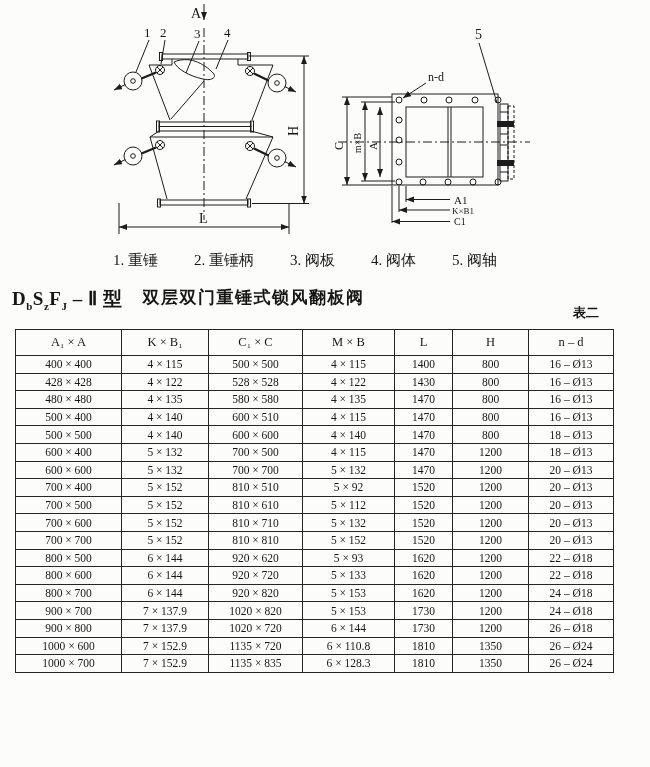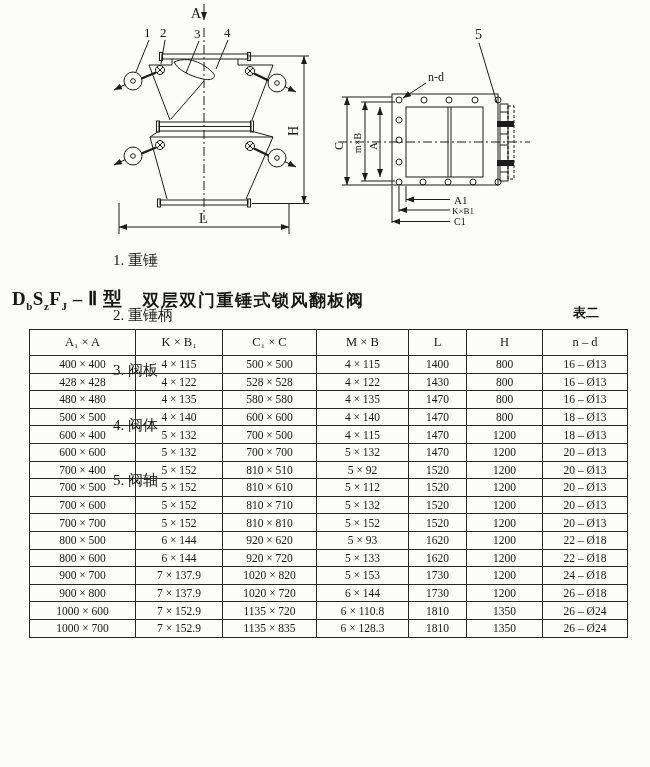--- a/index.html
+++ b/index.html
@@ -2,27 +2,27 @@
 <html><head>
 <meta charset="utf-8">
 <style>
   html,body{margin:0;padding:0;}
   .page{position:relative;width:650px;height:767px;background:#fcfcfa;color:#161616;
         font-family:"Liberation Serif",serif;overflow:hidden;}
   svg.drawings{position:absolute;top:0;left:0;}
   svg .ln{stroke:#1c1c1c;stroke-width:1;fill:none;}
   svg .thick{stroke:#1c1c1c;stroke-width:2.4;fill:none;}
   svg text{fill:#161616;stroke:none;font-family:"Liberation Serif",serif;}
-  .legend{position:absolute;top:251px;left:113px;display:flex;gap:36px;font-size:15px;white-space:nowrap;flex-direction:column;}
-  .title{position:absolute;top:286px;left:12px;display:flex;align-items:flex-end;font-weight:bold;}
+  .legend{position:absolute;top:251px;left:113px;display:flex;gap:36px;font-size:15px;white-space:nowrap;}
+  .title{position:absolute;top:286px;left:12px;display:flex;align-items:flex-start;font-weight:bold;}
   .model{font-size:19px;letter-spacing:.5px;}
   .model sub{font-size:11px;}
   .valve-name{margin-left:20px;font-size:17px;letter-spacing:1.5px;font-family:"Liberation Sans",sans-serif;}
   .table-tag{position:absolute;top:304px;left:560px;width:52px;font-size:13px;text-align:center;font-weight:bold;}
-  table.spec{position:absolute;top:329px;left:29px;width:598px;border-collapse:collapse;
+  table.spec{position:absolute;top:329px;left:15px;width:598px;border-collapse:collapse;
              table-layout:fixed;border:1.5px solid #151515;padding-left:29px;}
   table.spec th,table.spec td{border:1px solid #252525;text-align:center;padding:0;
              white-space:nowrap;overflow:hidden;}
   table.spec th{height:25px;font-size:12.5px;font-weight:normal;}
   table.spec td{height:16.6px;font-size:11.5px;}
   .note{position:absolute;top:746px;left:22px;font-size:12.5px;font-weight:bold;
         font-family:"Liberation Sans",sans-serif;letter-spacing:1px;margin-top:24px;}
 </style>
 </head>
 <body>
@@ -281,20 +281,29 @@
         <tr>
           <td>480 × 480</td>
           <td>4 × 135</td>
           <td>580 × 580</td>
           <td>4 × 135</td>
           <td>1470</td>
           <td>800</td>
           <td>16 – Ø13</td>
         </tr>
         <tr>
+          <td>500 × 400</td>
+          <td>4 × 140</td>
+          <td>600 × 510</td>
+          <td>4 × 115</td>
+          <td>1470</td>
+          <td>800</td>
+          <td>16 – Ø13</td>
+        </tr>
+        <tr>
           <td>500 × 500</td>
           <td>4 × 140</td>
           <td>600 × 600</td>
           <td>4 × 140</td>
           <td>1470</td>
           <td>800</td>
           <td>18 – Ø13</td>
         </tr>
         <tr>
           <td>600 × 400</td>
@@ -362,20 +371,29 @@
         <tr>
           <td>800 × 600</td>
           <td>6 × 144</td>
           <td>920 × 720</td>
           <td>5 × 133</td>
           <td>1620</td>
           <td>1200</td>
           <td>22 – Ø18</td>
         </tr>
         <tr>
+          <td>800 × 700</td>
+          <td>6 × 144</td>
+          <td>920 × 820</td>
+          <td>5 × 153</td>
+          <td>1620</td>
+          <td>1200</td>
+          <td>24 – Ø18</td>
+        </tr>
+        <tr>
           <td>900 × 700</td>
           <td>7 × 137.9</td>
           <td>1020 × 820</td>
           <td>5 × 153</td>
           <td>1730</td>
           <td>1200</td>
           <td>24 – Ø18</td>
         </tr>
         <tr>
           <td>900 × 800</td>

